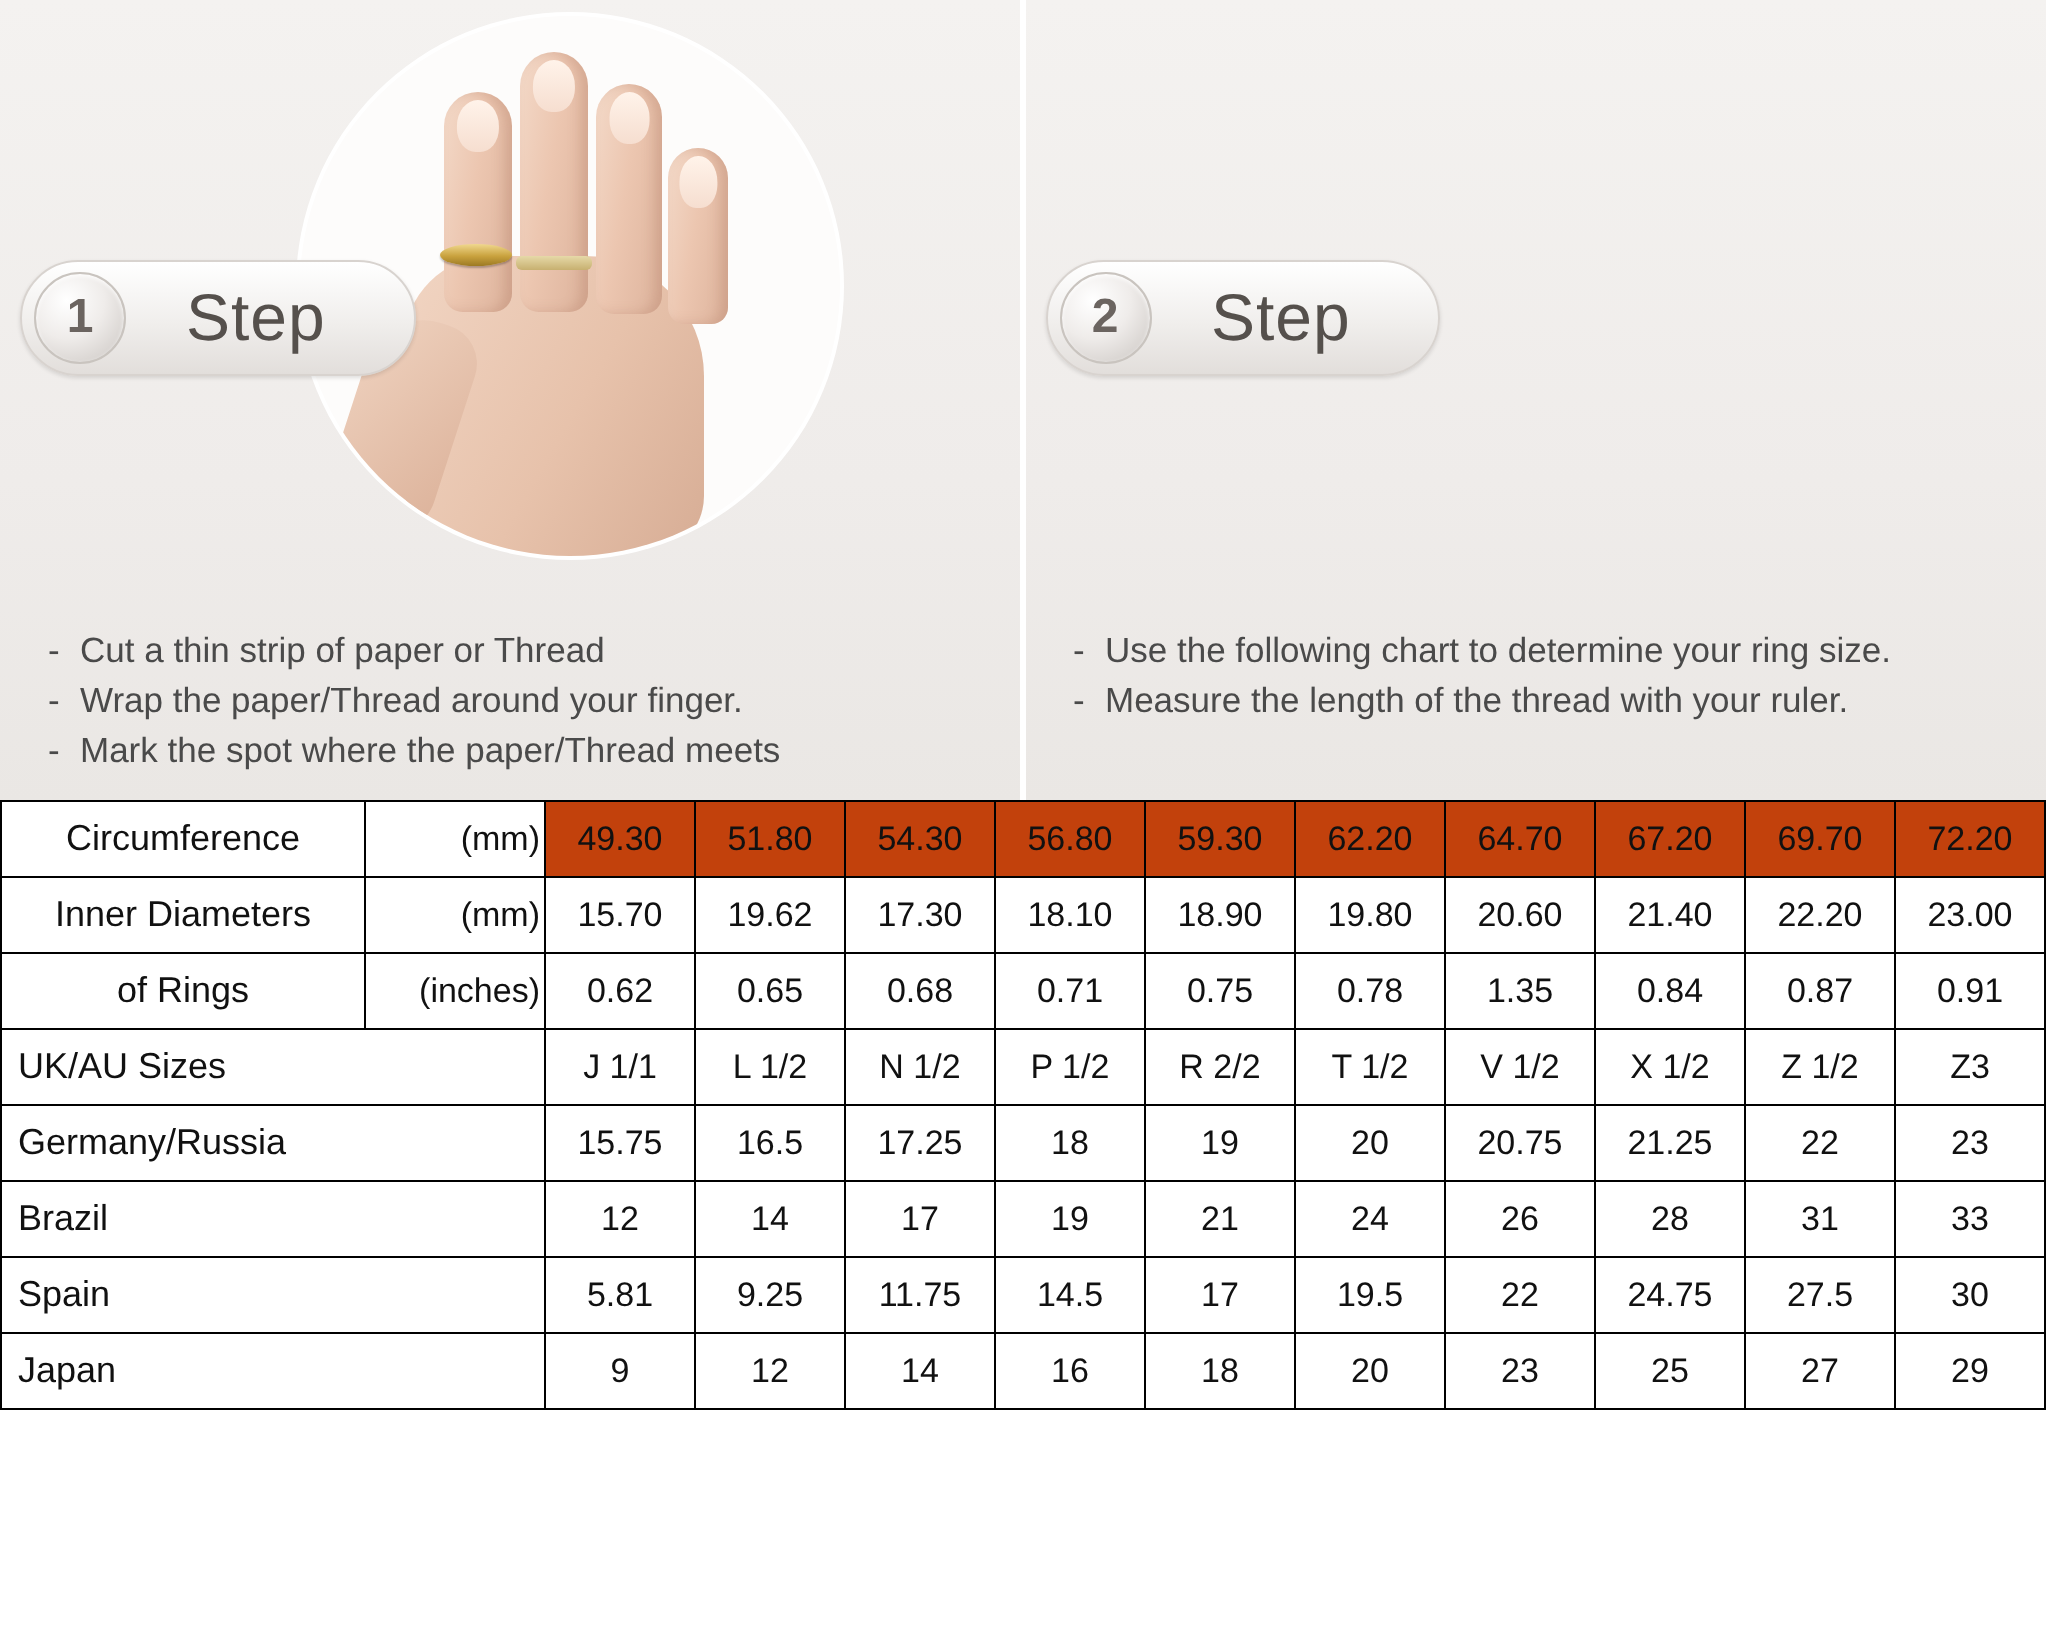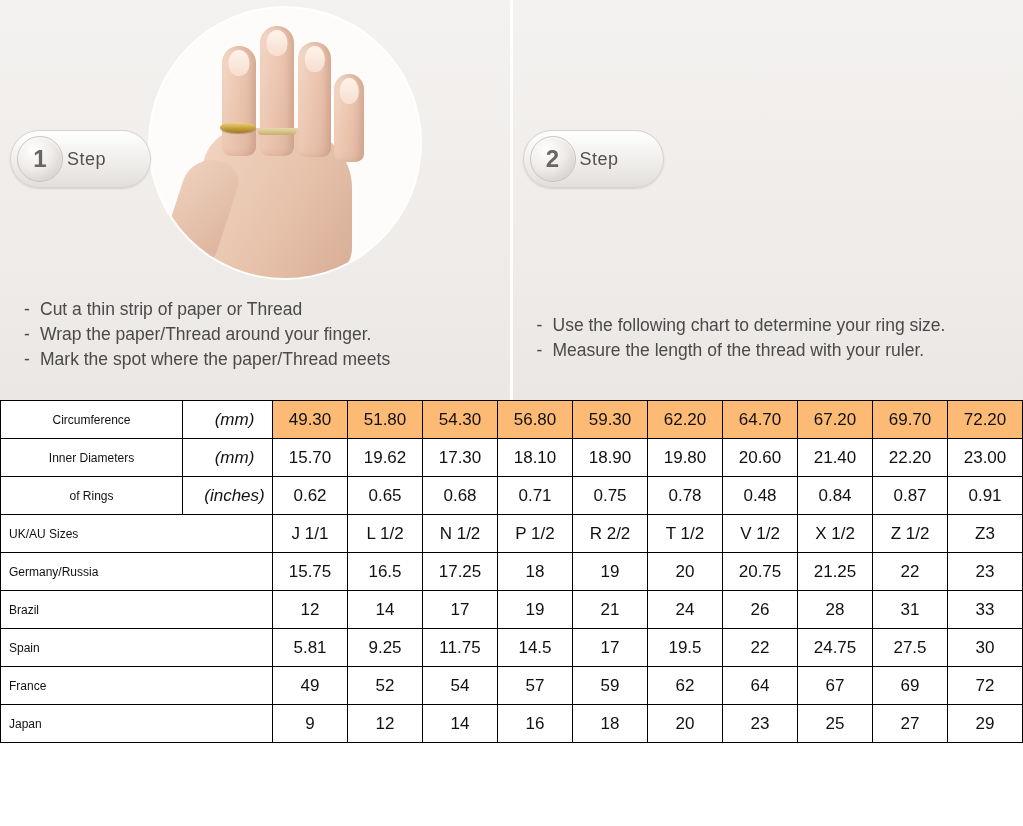--- a/index.html
+++ b/index.html
@@ -63,22 +63,22 @@
     border: 1px solid #c9c4bf;
     color: #6b6460;
     font-size: 24px;
     font-weight: bold;
     display: flex;
     align-items: center;
     justify-content: center;
     box-shadow: inset 0 1px 2px rgba(255,255,255,.9);
   }
   .step-pill .word {
-    margin-left: 4px;
-    font-size: 18px;
+    margin-left: 30px;
+    font-size: 33px;
     color: #55504c;
     letter-spacing: .5px;
     text-align: center;
   }
 
   
   .photo {
     position: absolute;
     top: 8px;
     border-radius: 50%;
@@ -130,21 +130,21 @@
   }
   .thread {
     position: absolute;
     background: linear-gradient(180deg,#e6d9a8,#c7b070);
     border-radius: 3px;
   }
 
   
   .bullets {
     position: absolute;
-    bottom: 28px;
+    bottom: 12px;
     left: 24px;
     right: 10px;
     font-size: 17.5px;
     line-height: 25px;
     color: #4a4a4a;
   }
   .bullets div { white-space: nowrap; }
   .bullets .dash { display: inline-block; width: 16px; }
 
   
@@ -165,32 +165,32 @@
     height: 37px;
     text-align: center;
     padding: 0 2px;
     color: #111111;
     font-family: "Liberation Sans", sans-serif;
     overflow: hidden;
     white-space: nowrap;
   }
   td.head-label {
     text-align: center;
-    font-size: 12px;
+    font-size: 18px;
   }
   td.head-label.left {
     text-align: left;
     padding-left: 8px;
   }
   td.unit {
     font-size: 17px;
     text-align: center;
   }
-  td.unit.leftpad { text-align: center; padding-left: 16px; font-style: italic; }
-  td.shaded { background: #fdba74; }
+  td.unit.leftpad { text-align: right; padding-left: 16px; }
+  td.shaded { background: #c2410c; }
   .col-a { width: 182px; }
   .col-b { width: 90px; }
   .col-d { width: 75px; }
 </style>
 </head>
 <body>
 
 <div class="page">
 
   <div class="steps">
@@ -291,21 +291,21 @@
         </tr>
         <tr>
           <td class="head-label">of Rings</td>
           <td class="unit leftpad">(inches)</td>
           <td>0.62</td>
           <td>0.65</td>
           <td>0.68</td>
           <td>0.71</td>
           <td>0.75</td>
           <td>0.78</td>
-          <td>0.48</td>
+          <td>1.35</td>
           <td>0.84</td>
           <td>0.87</td>
           <td>0.91</td>
         </tr>
         <tr>
           <td class="head-label left" colspan="2">UK/AU Sizes</td>
           <td>J 1/1</td>
           <td>L 1/2</td>
           <td>N 1/2</td>
           <td>P 1/2</td>
@@ -349,33 +349,20 @@
           <td>11.75</td>
           <td>14.5</td>
           <td>17</td>
           <td>19.5</td>
           <td>22</td>
           <td>24.75</td>
           <td>27.5</td>
           <td>30</td>
         </tr>
         <tr>
-          <td class="head-label left" colspan="2">France</td>
-          <td>49</td>
-          <td>52</td>
-          <td>54</td>
-          <td>57</td>
-          <td>59</td>
-          <td>62</td>
-          <td>64</td>
-          <td>67</td>
-          <td>69</td>
-          <td>72</td>
-        </tr>
-        <tr>
           <td class="head-label left" colspan="2">Japan</td>
           <td>9</td>
           <td>12</td>
           <td>14</td>
           <td>16</td>
           <td>18</td>
           <td>20</td>
           <td>23</td>
           <td>25</td>
           <td>27</td>

